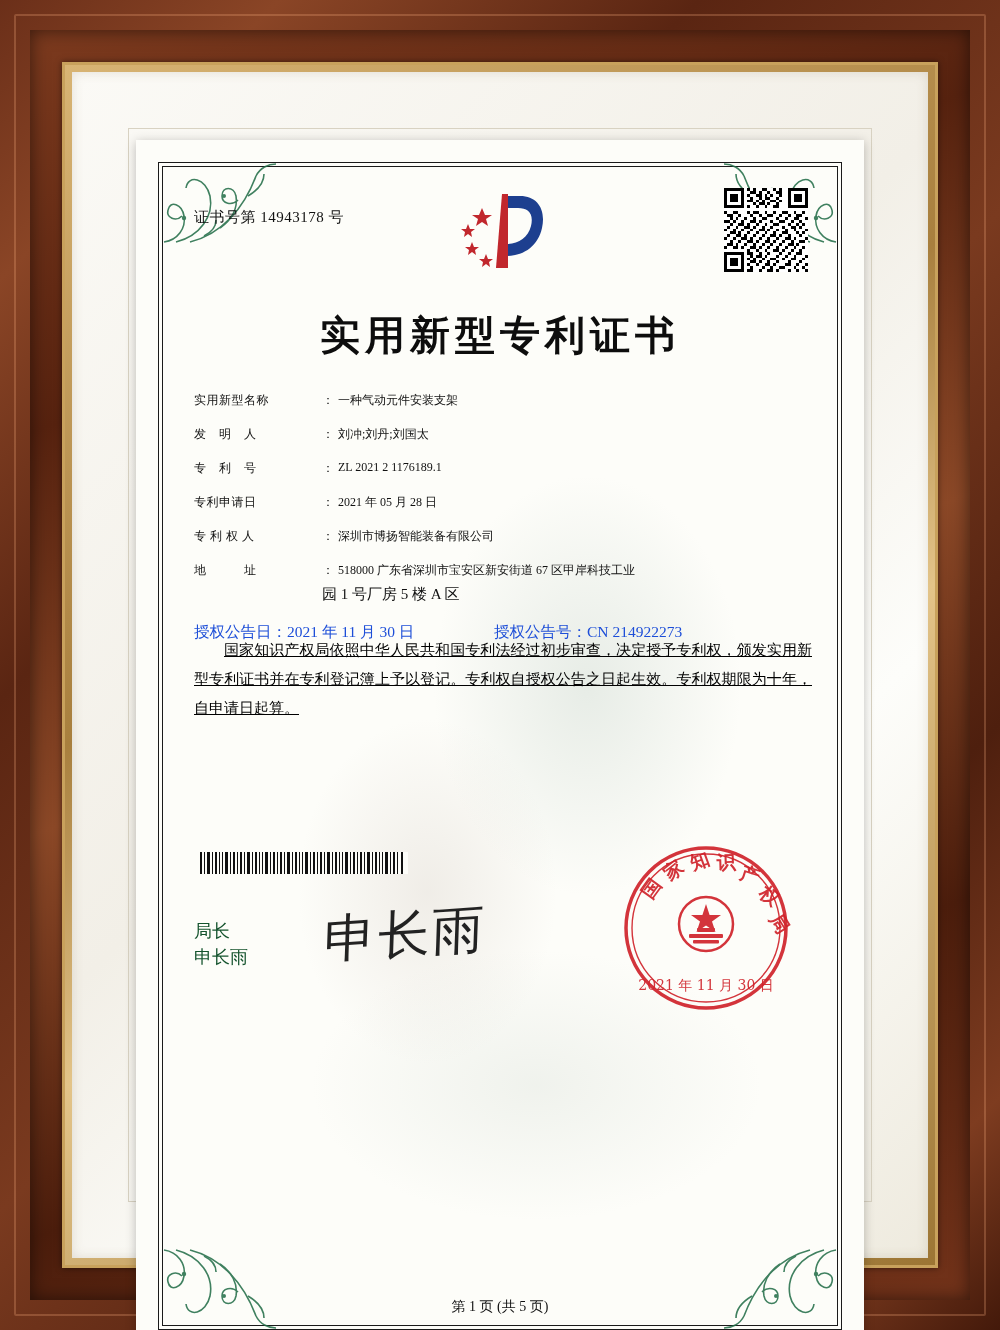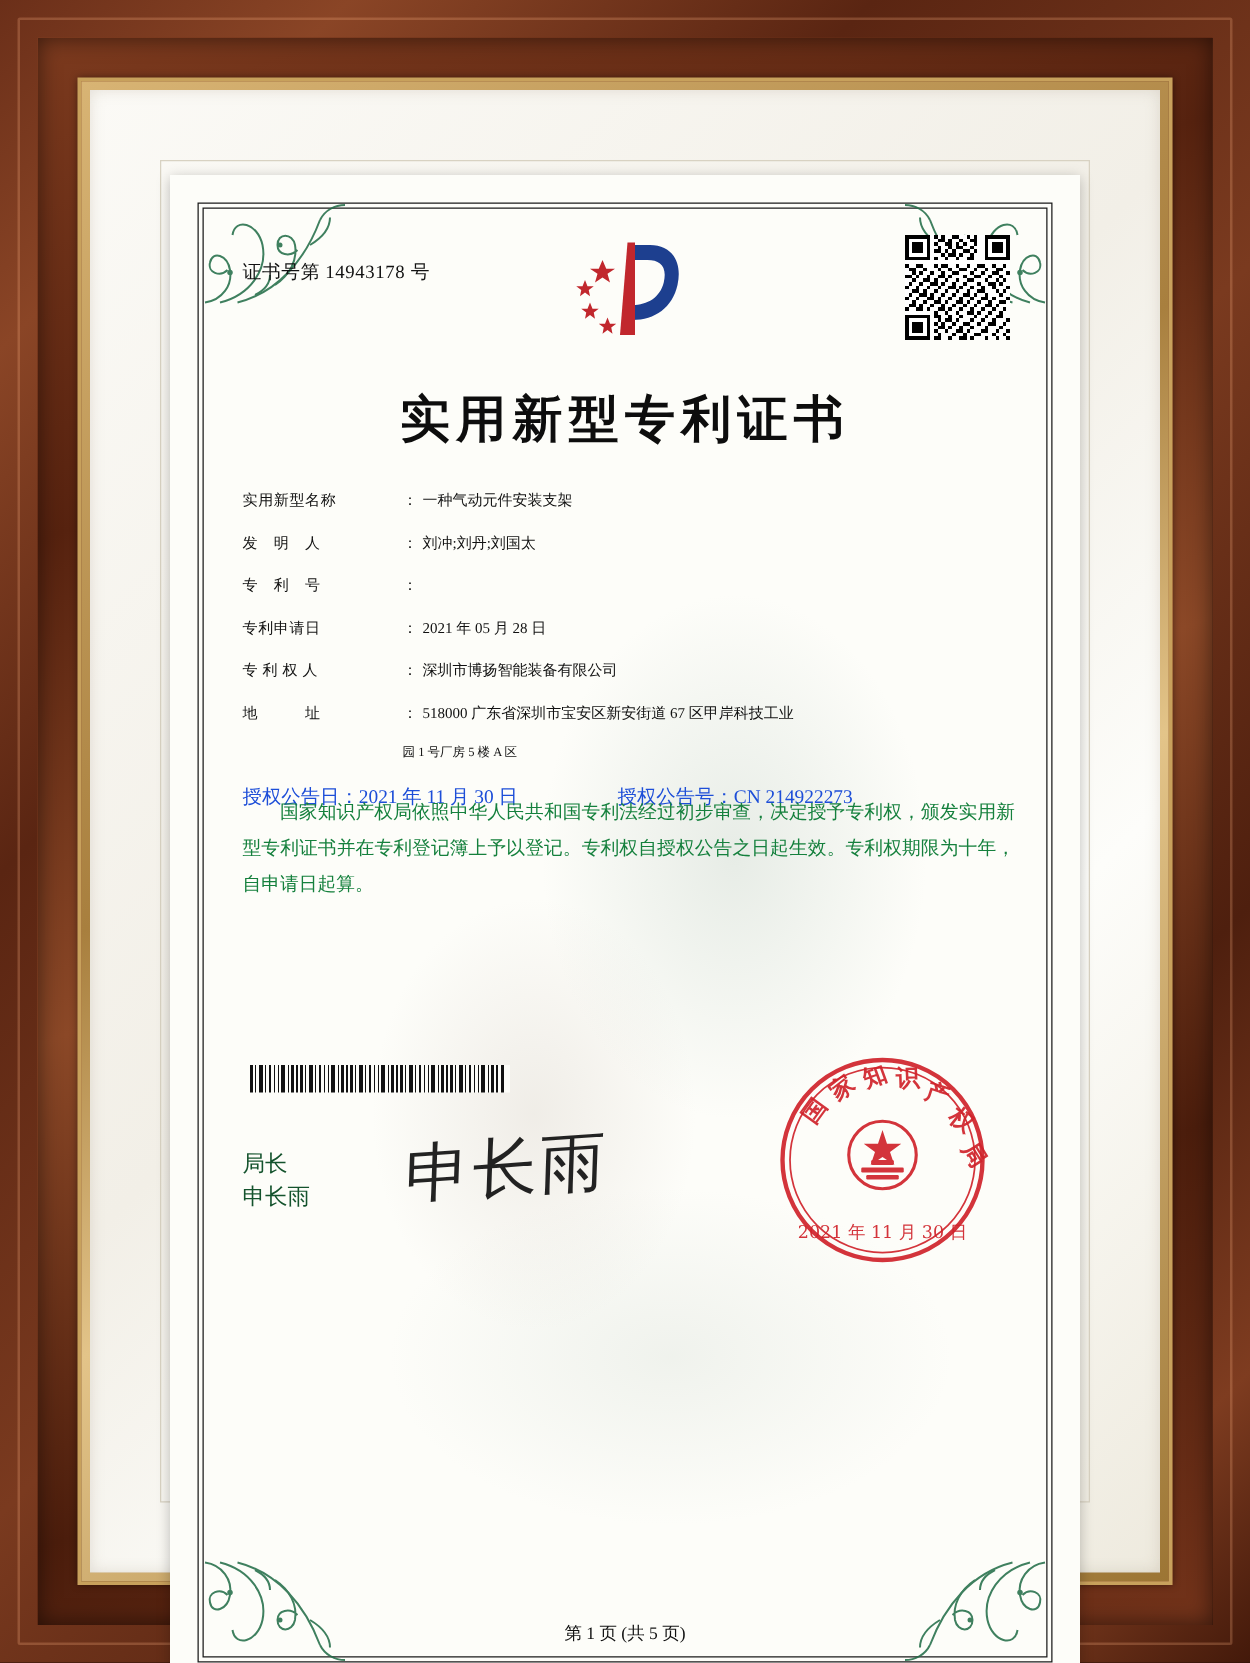--- a/index.html
+++ b/index.html
@@ -83,29 +83,29 @@
     position:absolute;left:0;right:0;top:168px;text-align:center;
     font-size:40px;font-weight:bold;letter-spacing:5px;color:#0d0d0d;
     font-family:"DejaVu Serif",serif;
   }
 
   .fields{position:absolute;left:58px;top:252px;right:50px;}
   .row{display:flex;align-items:flex-start;margin-bottom:17px;font-size:12px;color:#111;}
   .lbl{width:128px;flex:0 0 128px;letter-spacing:.5px;}
   .val{flex:1;}
   .row .colon{margin-right:4px;}
-  .addr-l2{margin-top:5px;margin-left:128px;font-size:10px;color:#111;}
+  .addr-l2{margin-top:5px;margin-left:128px;font-size:15px;color:#111;}
 
   .row2col{display:flex;align-items:flex-start;font-size:15.5px;color:#1d4ed8;margin-top:18px;}
   .row2col .c1{width:300px;flex:0 0 300px;}
   .row2col .c2{flex:1;}
 
   .para{
     position:absolute;left:58px;right:52px;top:496px;
-    font-size:15px;line-height:29px;color:#15803d;text-align:justify;
+    font-size:15px;line-height:29px;color:#000000;text-align:justify;text-decoration:underline;
   }
   .para p{margin:0 0 2px 0;text-indent:2em;}
 
   .barcode{position:absolute;left:62px;top:712px;width:210px;height:22px;}
   .barcode svg{display:block;}
 
   .sign-block{position:absolute;left:58px;top:778px;font-size:18px;color:#14532d;line-height:26px;}
   .handwriting{
     position:absolute;left:188px;top:760px;
     font-size:52px;color:#111;
@@ -440,32 +440,33 @@
           <div class="val">一种气动元件安装支架</div>
         </div>
         <div class="row">
           <div class="lbl">发　明　人</div>
           <div class="colon">：</div>
           <div class="val">刘冲;刘丹;刘国太</div>
         </div>
         <div class="row">
           <div class="lbl">专　利　号</div>
           <div class="colon">：</div>
+          <div class="val">ZL 2021 2 1176189.1</div>
         </div>
         <div class="row">
           <div class="lbl">专利申请日</div>
           <div class="colon">：</div>
           <div class="val">2021 年 05 月 28 日</div>
         </div>
         <div class="row">
           <div class="lbl">专 利 权 人</div>
           <div class="colon">：</div>
           <div class="val">深圳市博扬智能装备有限公司</div>
         </div>
-        <div class="row" style="margin-bottom:16px">
+        <div class="row" style="margin-bottom:6px">
           <div class="lbl">地　　　址</div>
           <div class="colon">：</div>
           <div class="val">518000  广东省深圳市宝安区新安街道 67 区甲岸科技工业</div>
         </div>
         <div class="addr-l2">园 1 号厂房 5 楼 A 区</div>
 
         <div class="row2col">
           <div class="c1">
             <span>授权公告日</span><span>：</span><span>2021 年 11 月 30 日</span>
           </div>

